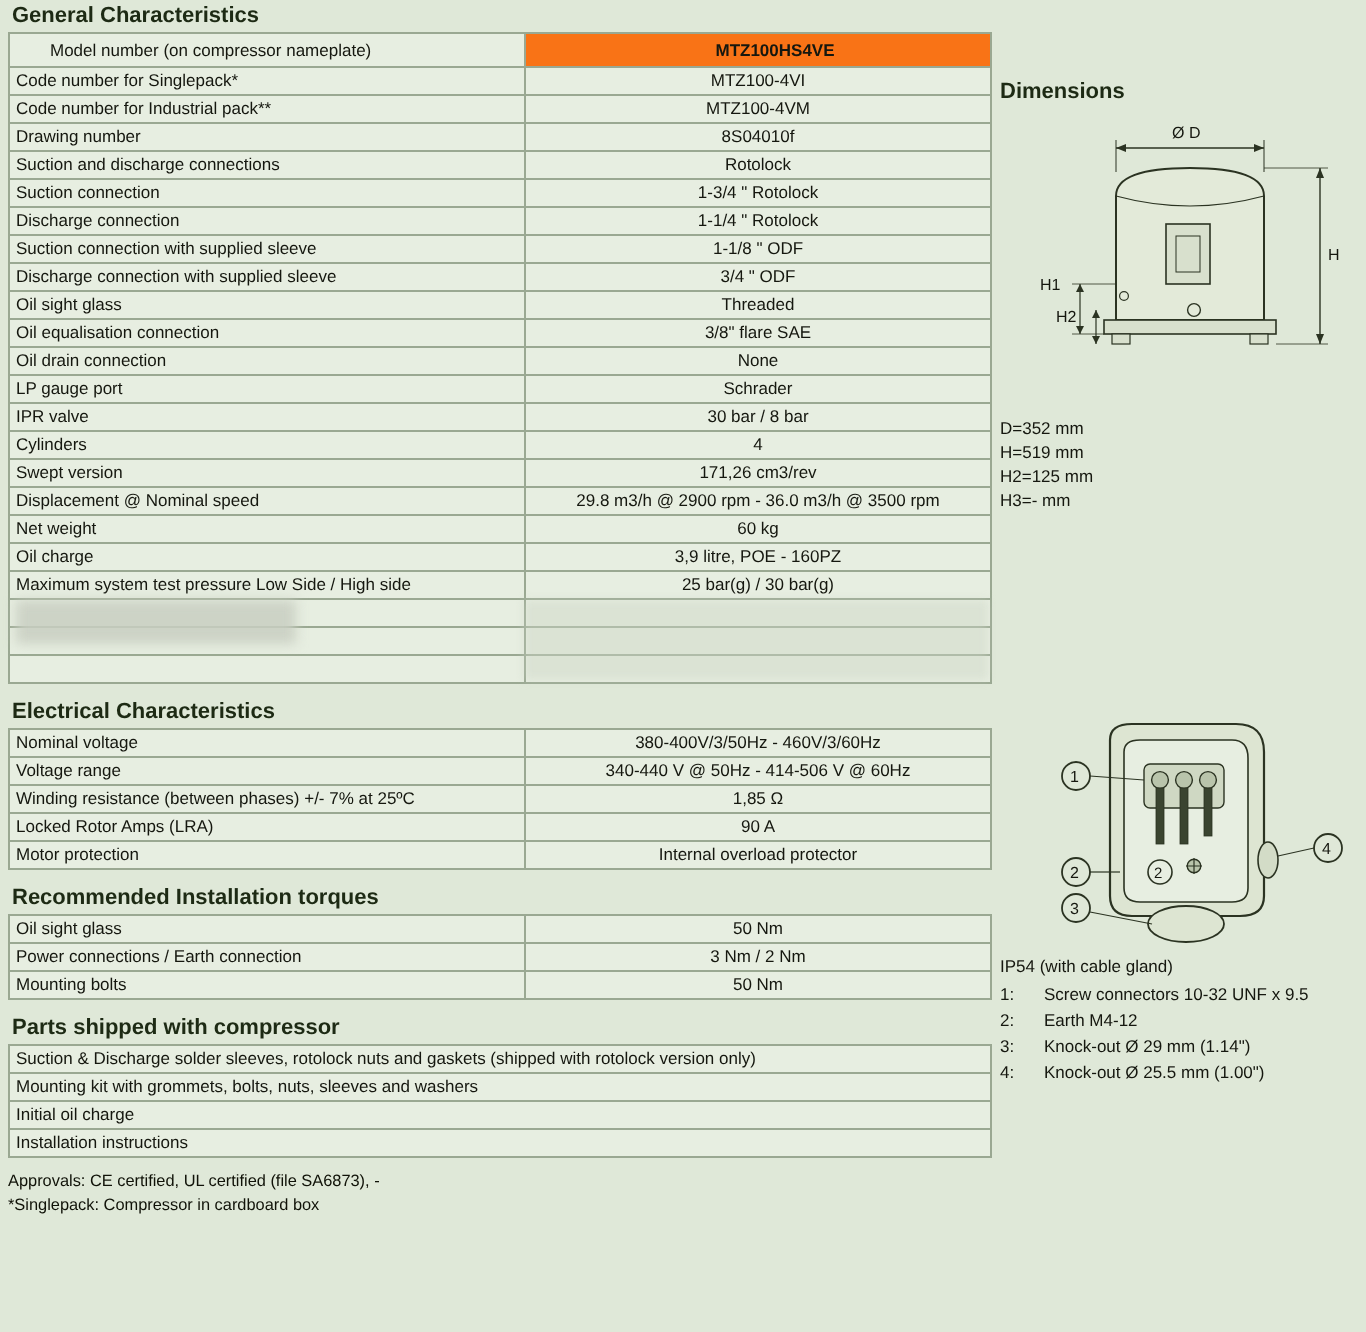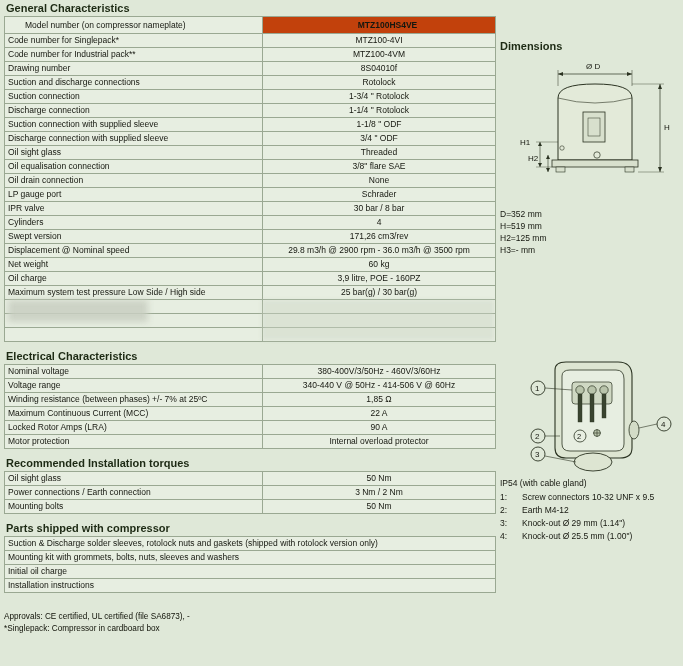--- a/index.html
+++ b/index.html
@@ -41,30 +41,30 @@
     vertical-align: middle;
     height: 13px;
   }
   td.lbl { width: 258px; }
   td.val { text-align: center; }
   td.head-lbl { font-size: 8.5px; }
   td.head-val {
     text-align:center;
     font-weight: bold;
     font-size: 11px;
-    background: #c2410c;
+    background: #f97316;
   }
   tr.tall td { height: 17px; padding-left: 20px; }
 
   .gap { height: 8px; }
 
   .parts-table td { text-align: left; }
 
   .approvals {
-    margin-top: 18px;
+    margin-top: 6px;
     font-size: 8.2px;
     line-height: 12px;
     color: #101208;
   }
   .approvals div { margin: 0; }
 
   
   .right-col {
     position: absolute;
     left: 500px; top: 40px; width: 180px;
@@ -234,24 +234,20 @@
           <td class="lbl">Nominal voltage</td>
           <td class="val">380-400V/3/50Hz - 460V/3/60Hz</td>
         </tr>
         <tr>
           <td class="lbl">Voltage range</td>
           <td class="val">340-440 V @ 50Hz - 414-506 V @ 60Hz</td>
         </tr>
         <tr>
           <td class="lbl">Winding resistance (between phases) +/- 7% at 25ºC</td>
           <td class="val">1,85 Ω</td>
-        </tr>
-        <tr>
-          <td class="lbl">Maximum Continuous Current (MCC)</td>
-          <td class="val">22 A</td>
         </tr>
         <tr>
           <td class="lbl">Locked Rotor Amps (LRA)</td>
           <td class="val">90 A</td>
         </tr>
         <tr>
           <td class="lbl">Motor protection</td>
           <td class="val">Internal overload protector</td>
         </tr>
       </tbody>

